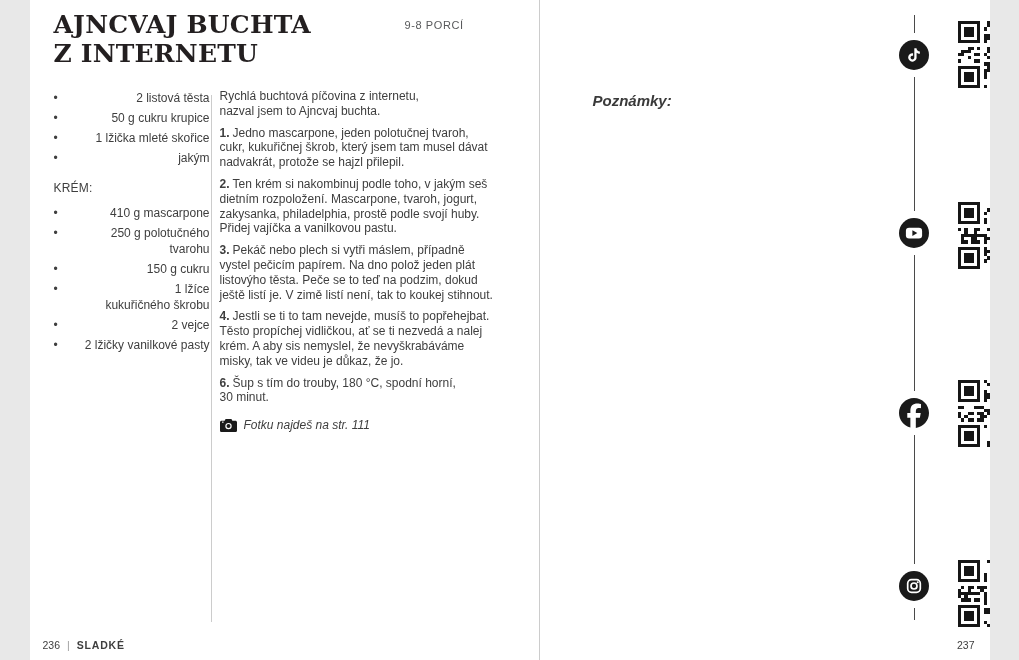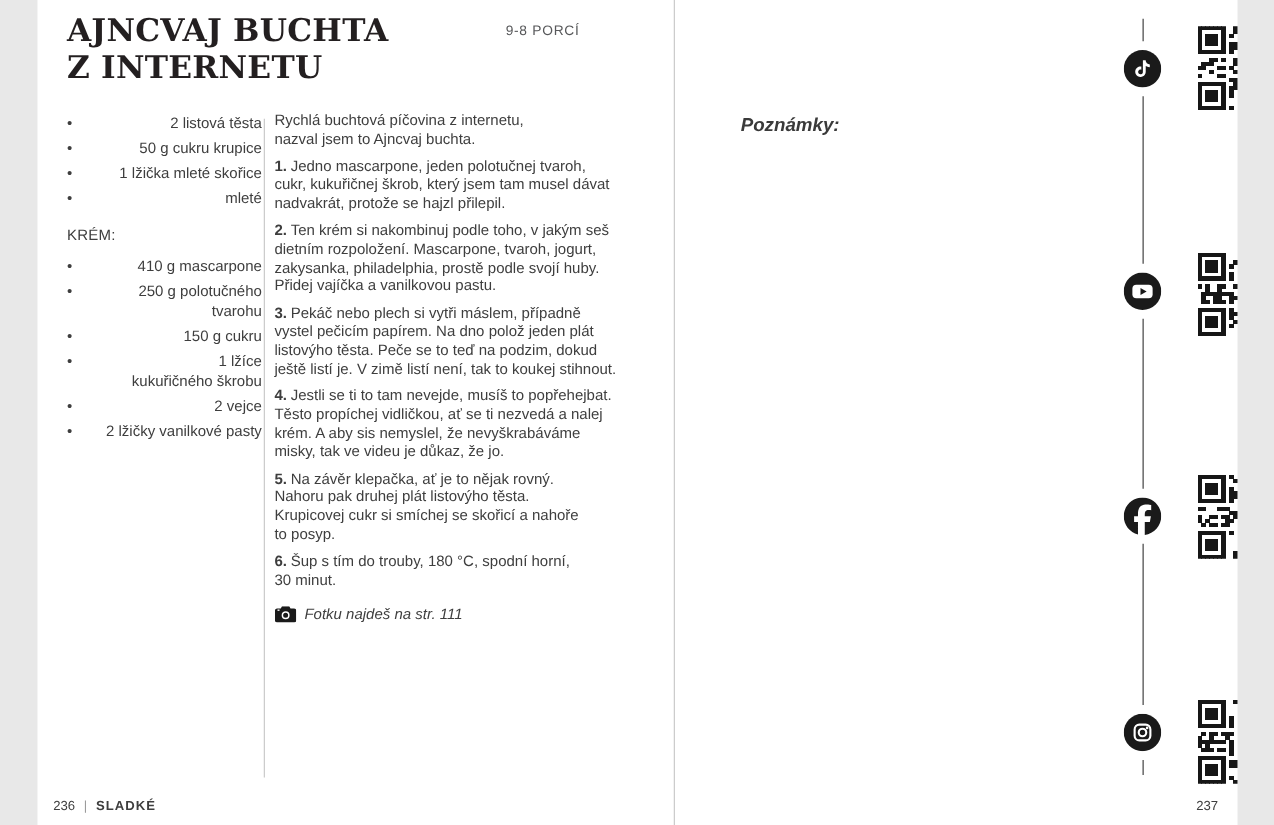--- a/index.html
+++ b/index.html
@@ -63,21 +63,21 @@
 
     <aside class="ingredients">
       <ul>
 
           <li>2 listová těsta</li>
 
           <li>50 g cukru krupice</li>
 
           <li>1 lžička mleté skořice</li>
 
-          <li>mleté</li>
+          <li>jakým</li>
         </ul>
       <div class="subhead">KRÉM:</div>
       <ul>
 
           <li>410 g mascarpone</li>
 
           <li>250 g polotučného
 tvarohu</li>
 
           <li>150 g cukru</li>
@@ -100,24 +100,20 @@
 nazval jsem to Ajncvaj buchta.</span></p>
 
           <p class="step"><b class="stepnum">1.</b><span>Jedno mascarpone, jeden polotučnej tvaroh, cukr, kukuřičnej škrob, který jsem tam musel dávat nadvakrát, protože se hajzl přilepil.</span></p>
 
           <p class="step"><b class="stepnum">2.</b><span>Ten krém si nakombinuj podle toho, v jakým seš dietním rozpoložení. Mascarpone, tvaroh, jogurt, zakysanka, philadelphia, prostě podle svojí huby. Přidej vajíčka a vanilkovou pastu.</span></p>
 
           <p class="step"><b class="stepnum">3.</b><span>Pekáč nebo plech si vytři máslem, případně vystel pečicím papírem. Na dno polož jeden plát listovýho těsta. Peče se to teď na podzim, dokud ještě listí je. V zimě listí není, tak to koukej stihnout.</span></p>
 
           <p class="step"><b class="stepnum">4.</b><span>Jestli se ti to tam nevejde, musíš to popřehejbat. Těsto propíchej vidličkou, ať se ti nezvedá a nalej krém. A aby sis nemyslel, že nevyškrabáváme misky, tak ve videu je důkaz, že jo.</span></p>
 
-          <p class="step"><b class="stepnum">5.</b><span>Na závěr klepačka, ať je to nějak rovný.
-Nahoru pak druhej plát listovýho těsta.
-Krupicovej cukr si smíchej se skořicí a nahoře
-to posyp.</span></p>
 
           <p class="step"><b class="stepnum">6.</b><span>Šup s tím do trouby, 180 °C, spodní horní,
 30 minut.</span></p>
 
         </div>
       <p class="photo-note">
         <span class="cam">
           <svg width="17" height="13" viewBox="0 0 17 13" aria-hidden="true">
             <path d="M5.6 0h5.8l1 1.7h2.9c1 0 1.7.7 1.7 1.6v8.1c0 .9-.7 1.6-1.7 1.6H1.7c-1 0-1.7-.7-1.7-1.6V3.3c0-.9.7-1.6 1.7-1.6h2.9L5.6 0z" fill="#1a1a1a"></path>
             <circle cx="8.5" cy="7.1" r="2.6" fill="none" stroke="#ffffff" stroke-width="1.2"></circle>

